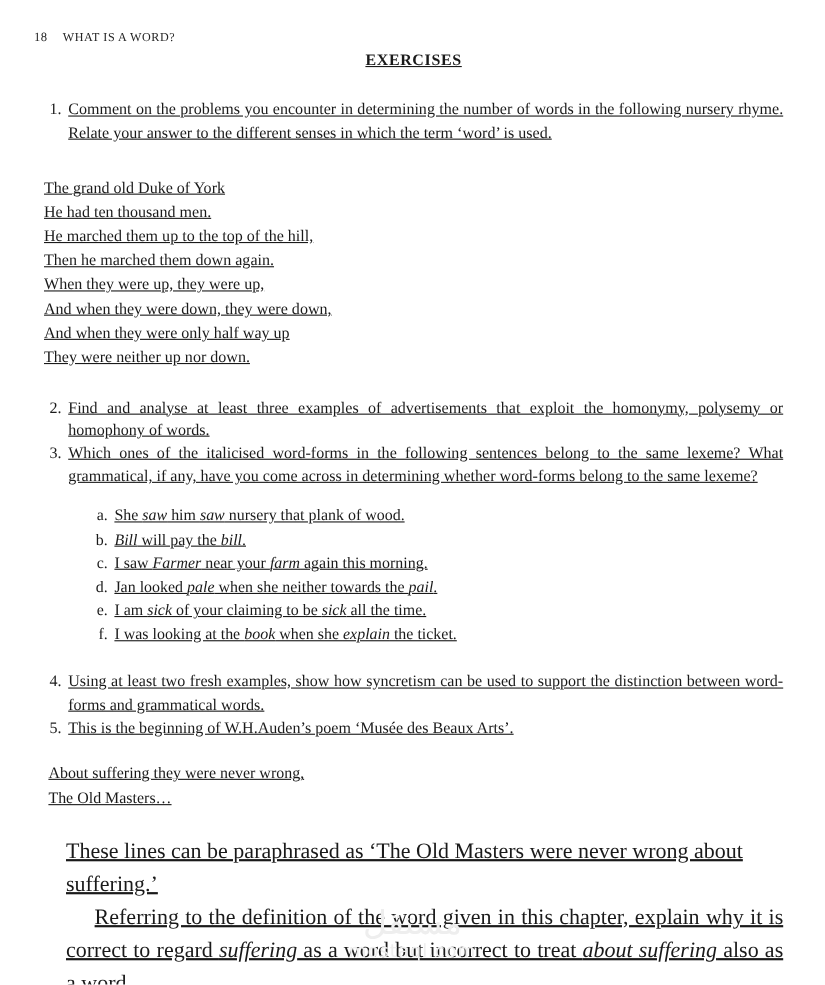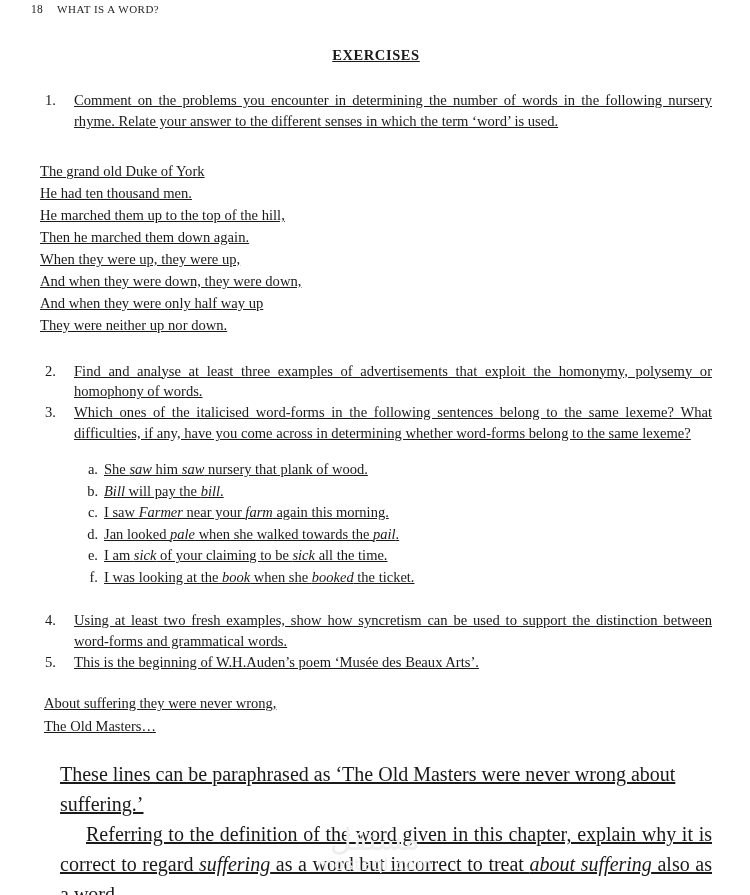--- a/index.html
+++ b/index.html
@@ -19,21 +19,21 @@
   .page {
     position: relative;
     width: 750px;
     height: 895px;
     box-sizing: border-box;
   }
 
   
   .running-head {
     position: absolute;
-    top: 3px;
+    top: 28px;
     left: 31px;
     font-size: 11.5px;
     letter-spacing: 0.3px;
     color: #242424;
     white-space: nowrap;
   }
   .running-head .folio {
     margin-right: 14px;
   }
   .running-head .chapter-title {
@@ -68,21 +68,21 @@
     margin-bottom: 0;
   }
   .num-item > .marker {
     position: absolute;
     left: 0;
     top: 0;
     width: 16px;
     text-align: right;
     font-size: 14.6px;
   }
-  .num-item .body { display: block; margin-left: 12px; }
+  .num-item .body { display: block; }
 
   .gap-after-1 { height: 30px; }
   .gap-after-rhyme { height: 24px; }
   .gap-before-abc { height: 16px; }
   .gap-after-abc { height: 22px; }
   .gap-before-quote { height: 20px; }
   .gap-before-para { height: 22px; }
 
   
   .verse {
@@ -192,49 +192,49 @@
 
     <div class="gap-after-rhyme"></div>
 
     <div class="num-item">
       <span class="marker">2.</span>
       <span class="body">Find and analyse at least three examples of advertisements that exploit the homonymy, polysemy or homophony of words.</span>
     </div>
 
     <div class="num-item">
       <span class="marker">3.</span>
-      <span class="body">Which ones of the italicised word-forms in the following sentences belong to the same lexeme? What difficulties, if any, have you come across in determining whether word-forms belong to the same lexeme?</span>
+      <span class="body">Which ones of the italicised word-forms in the following sentences belong to the same lexeme? What grammatical, if any, have you come across in determining whether word-forms belong to the same lexeme?</span>
     </div>
 
     <div class="gap-before-abc"></div>
 
     <div class="letter-list">
       <div class="letter-item">
         <span class="lmarker">a.</span>
         <span class="seg-host"><span>She </span><i>saw</i><span> him </span><i>saw</i><span> nursery that plank of wood.</span></span>
       </div>
       <div class="letter-item">
         <span class="lmarker">b.</span>
         <span class="seg-host"><i>Bill</i><span> will pay the </span><i>bill</i><span>.</span></span>
       </div>
       <div class="letter-item">
         <span class="lmarker">c.</span>
         <span class="seg-host"><span>I saw </span><i>Farmer</i><span> near your </span><i>farm</i><span> again this morning.</span></span>
       </div>
       <div class="letter-item">
         <span class="lmarker">d.</span>
-        <span class="seg-host"><span>Jan looked </span><i>pale</i><span> when she walked towards the </span><i>pail</i><span>.</span></span>
+        <span class="seg-host"><span>Jan looked </span><i>pale</i><span> when she neither towards the </span><i>pail</i><span>.</span></span>
       </div>
       <div class="letter-item">
         <span class="lmarker">e.</span>
         <span class="seg-host"><span>I am </span><i>sick</i><span> of your claiming to be </span><i>sick</i><span> all the time.</span></span>
       </div>
       <div class="letter-item">
         <span class="lmarker">f.</span>
-        <span class="seg-host"><span>I was looking at the </span><i>book</i><span> when she </span><i>booked</i><span> the ticket.</span></span>
+        <span class="seg-host"><span>I was looking at the </span><i>book</i><span> when she </span><i>explain</i><span> the ticket.</span></span>
       </div>
     </div>
 
     <div class="gap-after-abc"></div>
 
     <div class="num-item">
       <span class="marker">4.</span>
       <span class="body">Using at least two fresh examples, show how syncretism can be used to support the distinction between word-forms and grammatical words.</span>
     </div>
 

